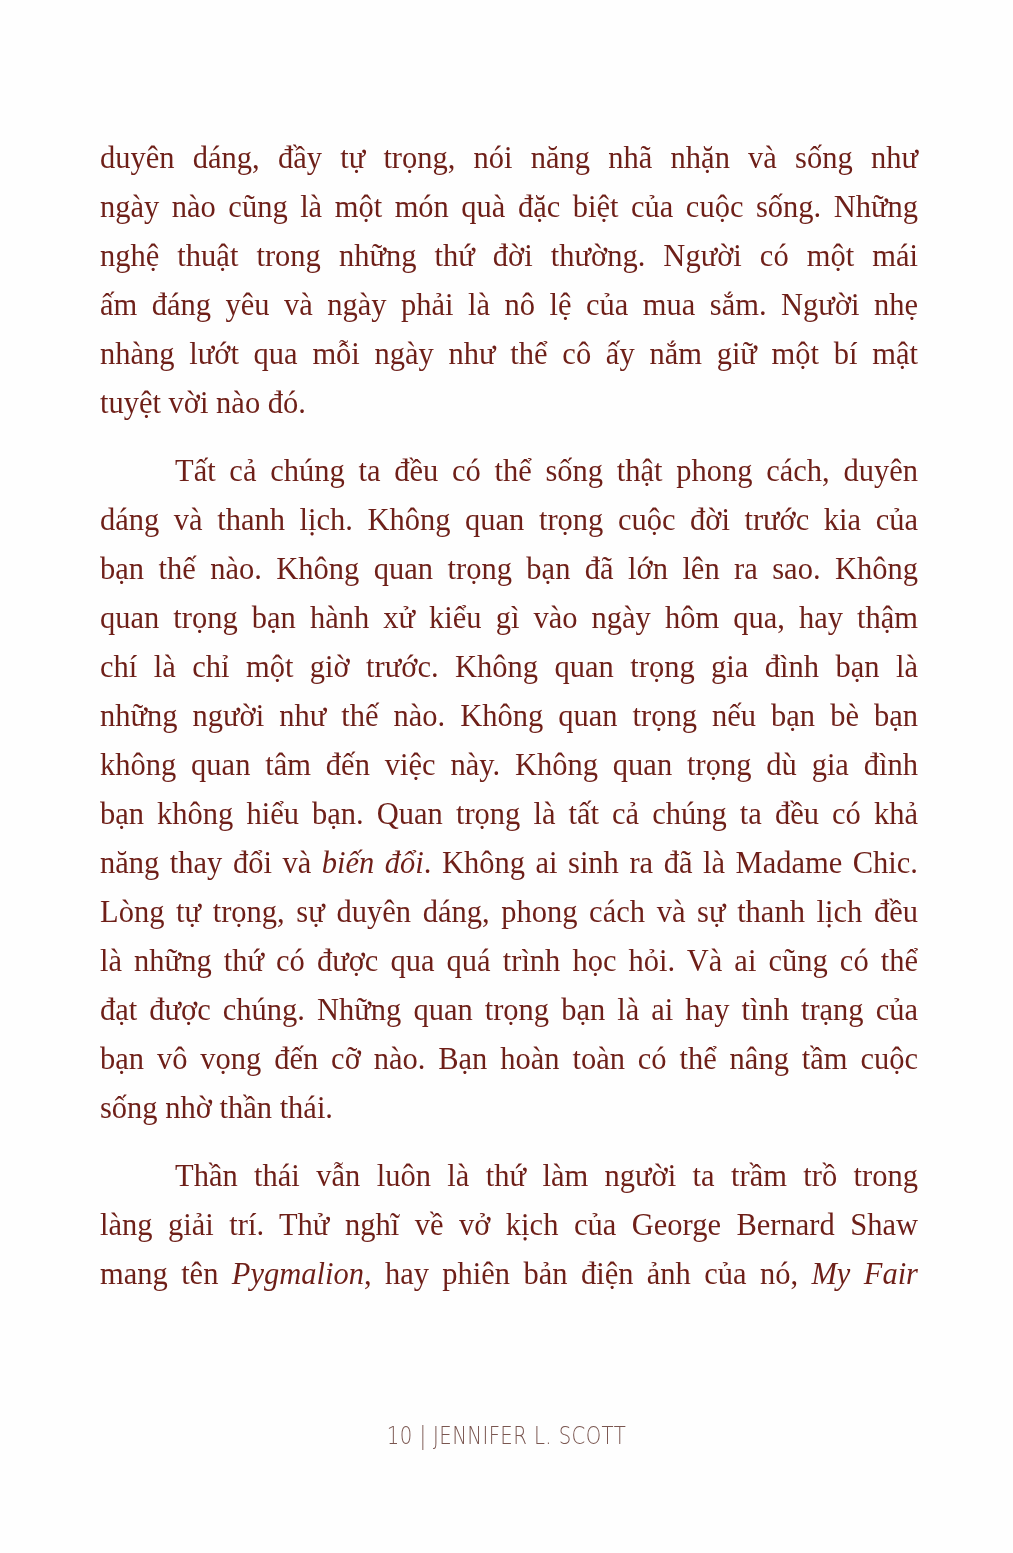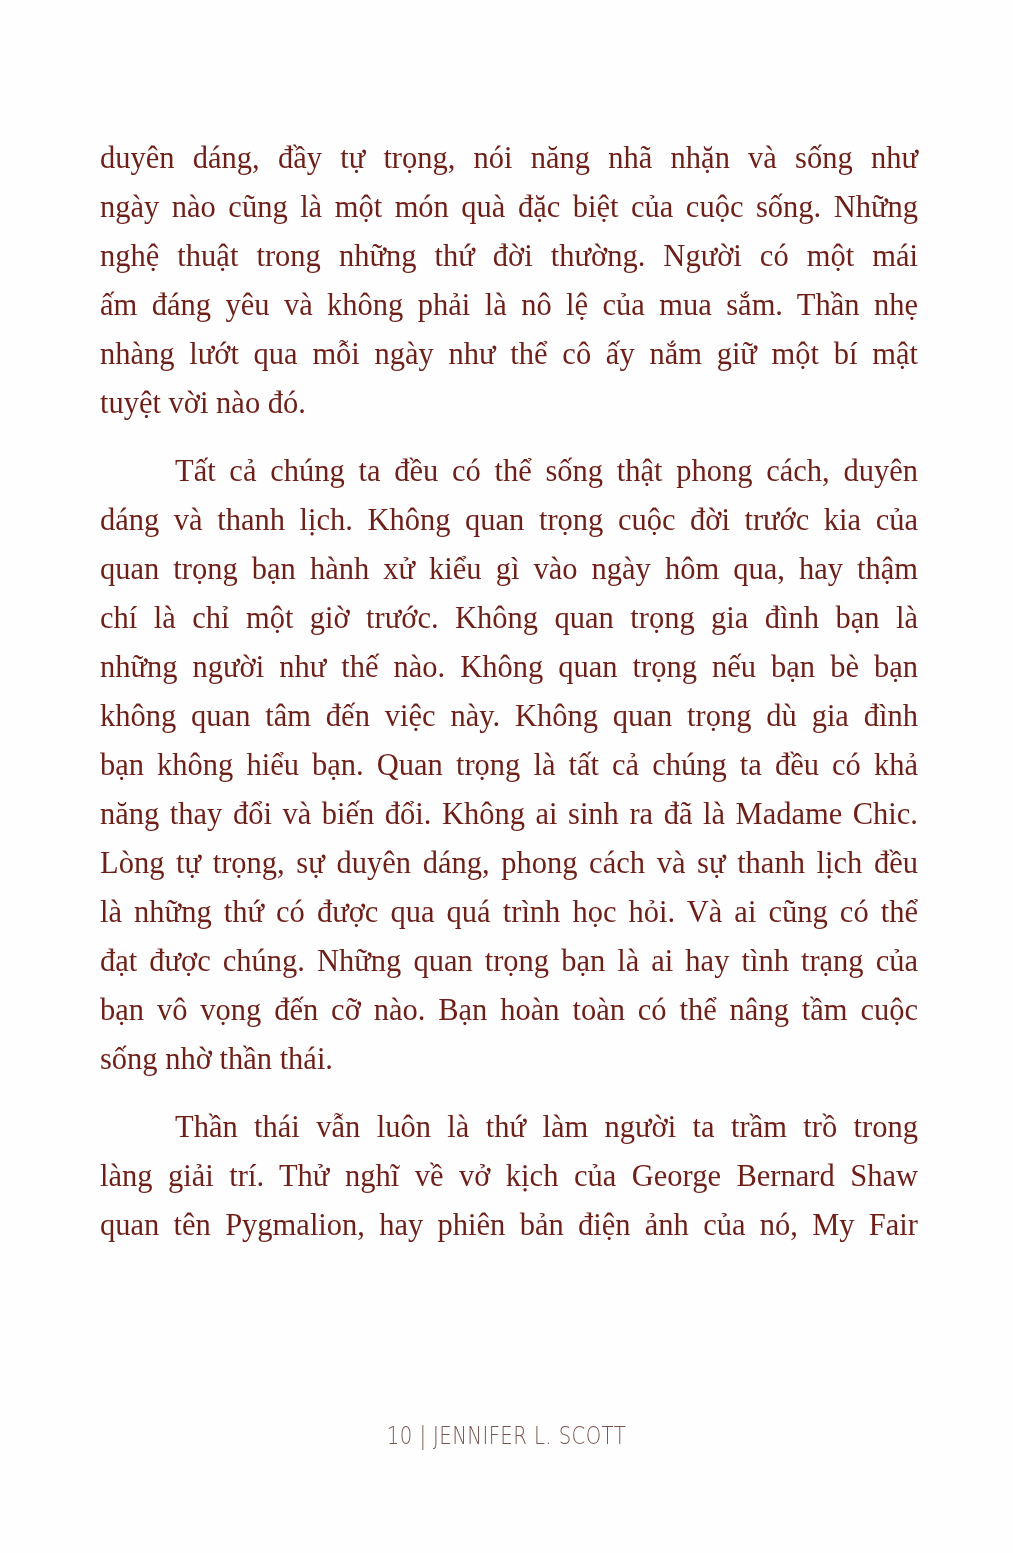--- a/index.html
+++ b/index.html
@@ -16,61 +16,62 @@
       line-height: 49px;
     }
     .line {
       display: block; white-space: nowrap;
       text-align: justify; text-align-last: justify;
       height: 49px;
     }
     .line.last { text-align-last: left; }
     .line.indent { padding-left: 75px; }
     .para-gap { height: 19px; }
-    .it { }
+    .it { font-style: italic; }
     .footer {
       position: absolute; left: 0; width: 1013px; top: 1422px;
       text-align: center;
       font-family: "DejaVu Sans", "Liberation Sans", sans-serif;
       font-size: 24px; letter-spacing: 0.5px;
       color: #7a5650;
       font-weight: 300;
       transform: scaleX(0.82);
     }
   </style>
 </head>
 <body>
 
 <div class="page">
   <div class="body-text" id="body-text">
       <div>
         <span class="line"><span>duyên dáng, đầy tự trọng, nói năng nhã nhặn và sống như</span></span>
         <span class="line"><span>ngày nào cũng là một món quà đặc biệt của cuộc sống. Những</span></span>
         <span class="line"><span>nghệ thuật trong những thứ đời thường. Người có một mái</span></span>
-        <span class="line"><span>ấm đáng yêu và không phải là nô lệ của mua sắm. Thần nhẹ</span></span>
+        <span class="line"><span>ấm đáng yêu và ngày phải là nô lệ của mua sắm. Người nhẹ</span></span>
         <span class="line"><span>nhàng lướt qua mỗi ngày như thể cô ấy nắm giữ một bí mật</span></span>
         <span class="line last"><span>tuyệt vời nào đó.</span></span>
       </div>
       <div class="para-gap"></div>
       <div>
         <span class="line indent"><span>Tất cả chúng ta đều có thể sống thật phong cách, duyên</span></span>
         <span class="line"><span>dáng và thanh lịch. Không quan trọng cuộc đời trước kia của</span></span>
+        <span class="line"><span>bạn thế nào. Không quan trọng bạn đã lớn lên ra sao. Không</span></span>
         <span class="line"><span>quan trọng bạn hành xử kiểu gì vào ngày hôm qua, hay thậm</span></span>
         <span class="line"><span>chí là chỉ một giờ trước. Không quan trọng gia đình bạn là</span></span>
         <span class="line"><span>những người như thế nào. Không quan trọng nếu bạn bè bạn</span></span>
         <span class="line"><span>không quan tâm đến việc này. Không quan trọng dù gia đình</span></span>
         <span class="line"><span>bạn không hiểu bạn. Quan trọng là tất cả chúng ta đều có khả</span></span>
         <span class="line"><span>năng thay đổi và </span><span class="it">biến đổi</span><span>. Không ai sinh ra đã là Madame Chic.</span></span>
         <span class="line"><span>Lòng tự trọng, sự duyên dáng, phong cách và sự thanh lịch đều</span></span>
         <span class="line"><span>là những thứ có được qua quá trình học hỏi. Và ai cũng có thể</span></span>
         <span class="line"><span>đạt được chúng. Những quan trọng bạn là ai hay tình trạng của</span></span>
         <span class="line"><span>bạn vô vọng đến cỡ nào. Bạn hoàn toàn có thể nâng tầm cuộc</span></span>
         <span class="line last"><span>sống nhờ thần thái.</span></span>
       </div>
       <div class="para-gap"></div>
       <div>
         <span class="line indent"><span>Thần thái vẫn luôn là thứ làm người ta trầm trồ trong</span></span>
         <span class="line"><span>làng giải trí. Thử nghĩ về vở kịch của George Bernard Shaw</span></span>
-        <span class="line"><span>quan tên </span><span class="it">Pygmalion</span><span>, hay phiên bản điện ảnh của nó, </span><span class="it">My Fair</span></span>
+        <span class="line"><span>mang tên </span><span class="it">Pygmalion</span><span>, hay phiên bản điện ảnh của nó, </span><span class="it">My Fair</span></span>
       </div>
     </div>
   <div class="footer">10 | JENNIFER L. SCOTT</div>
 </div>
 
 </body></html>

